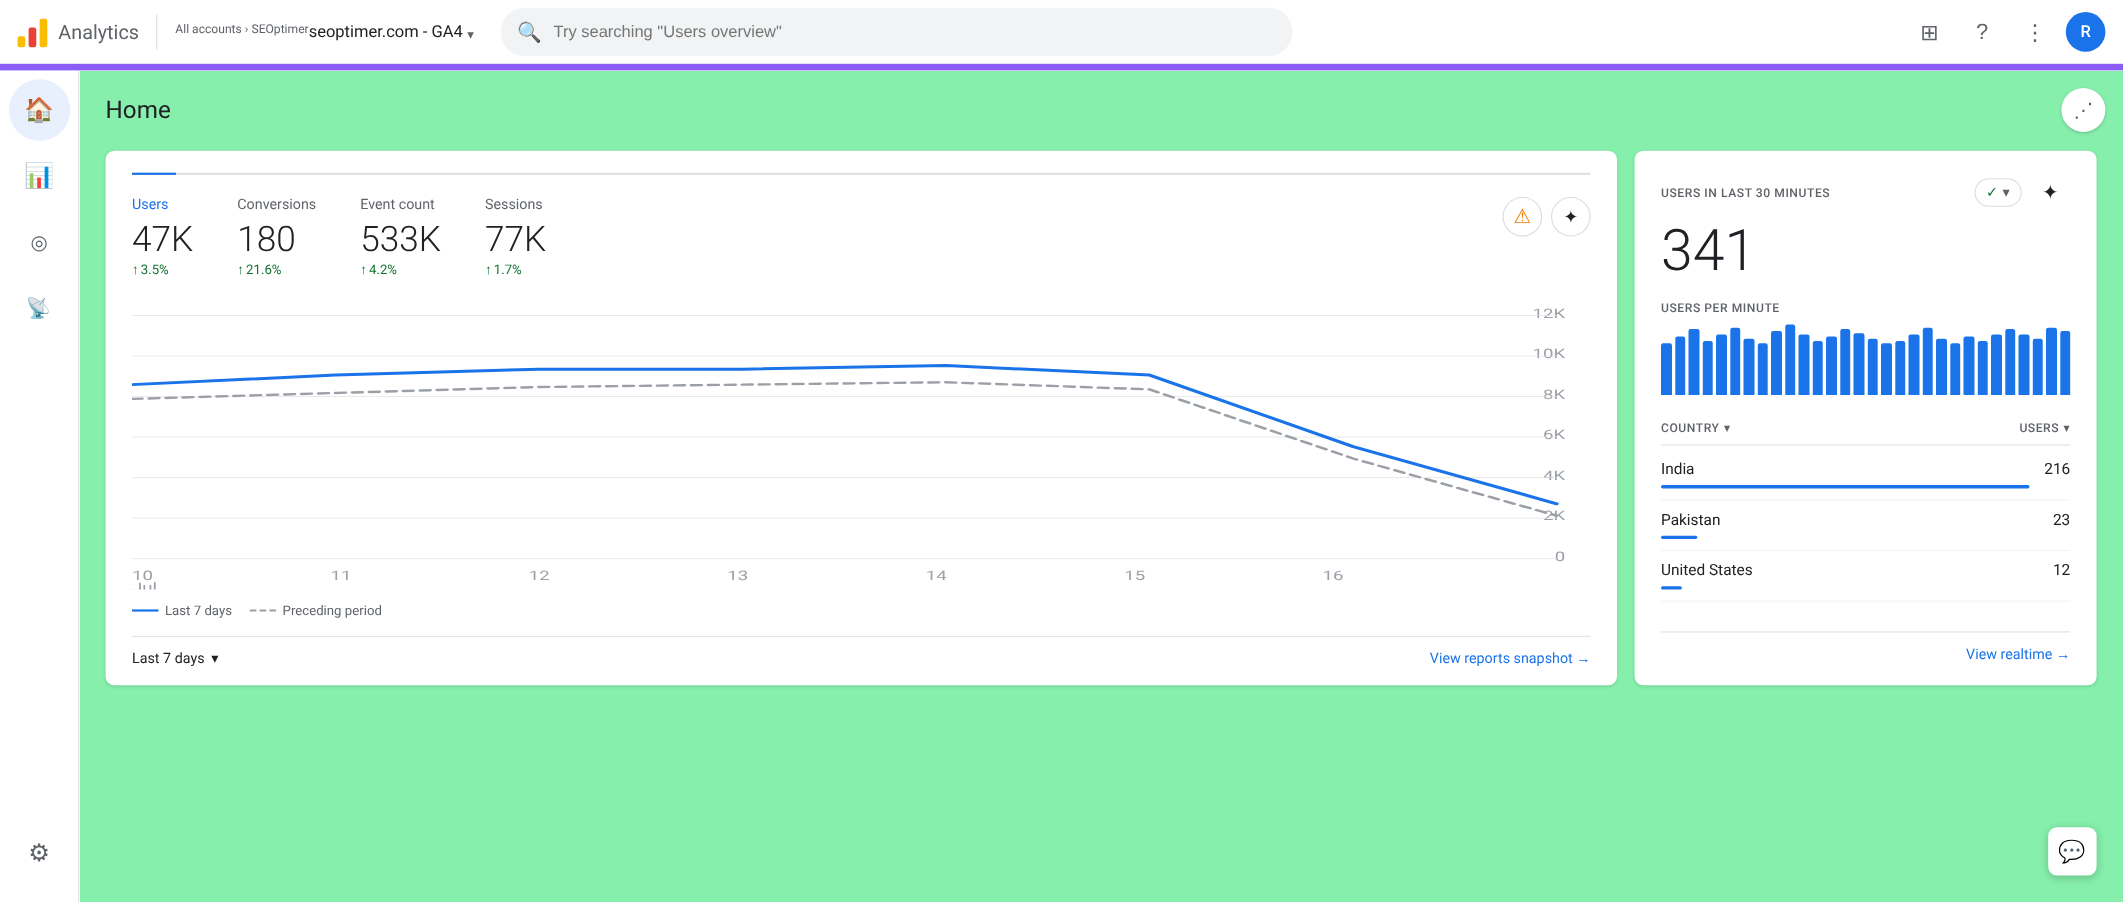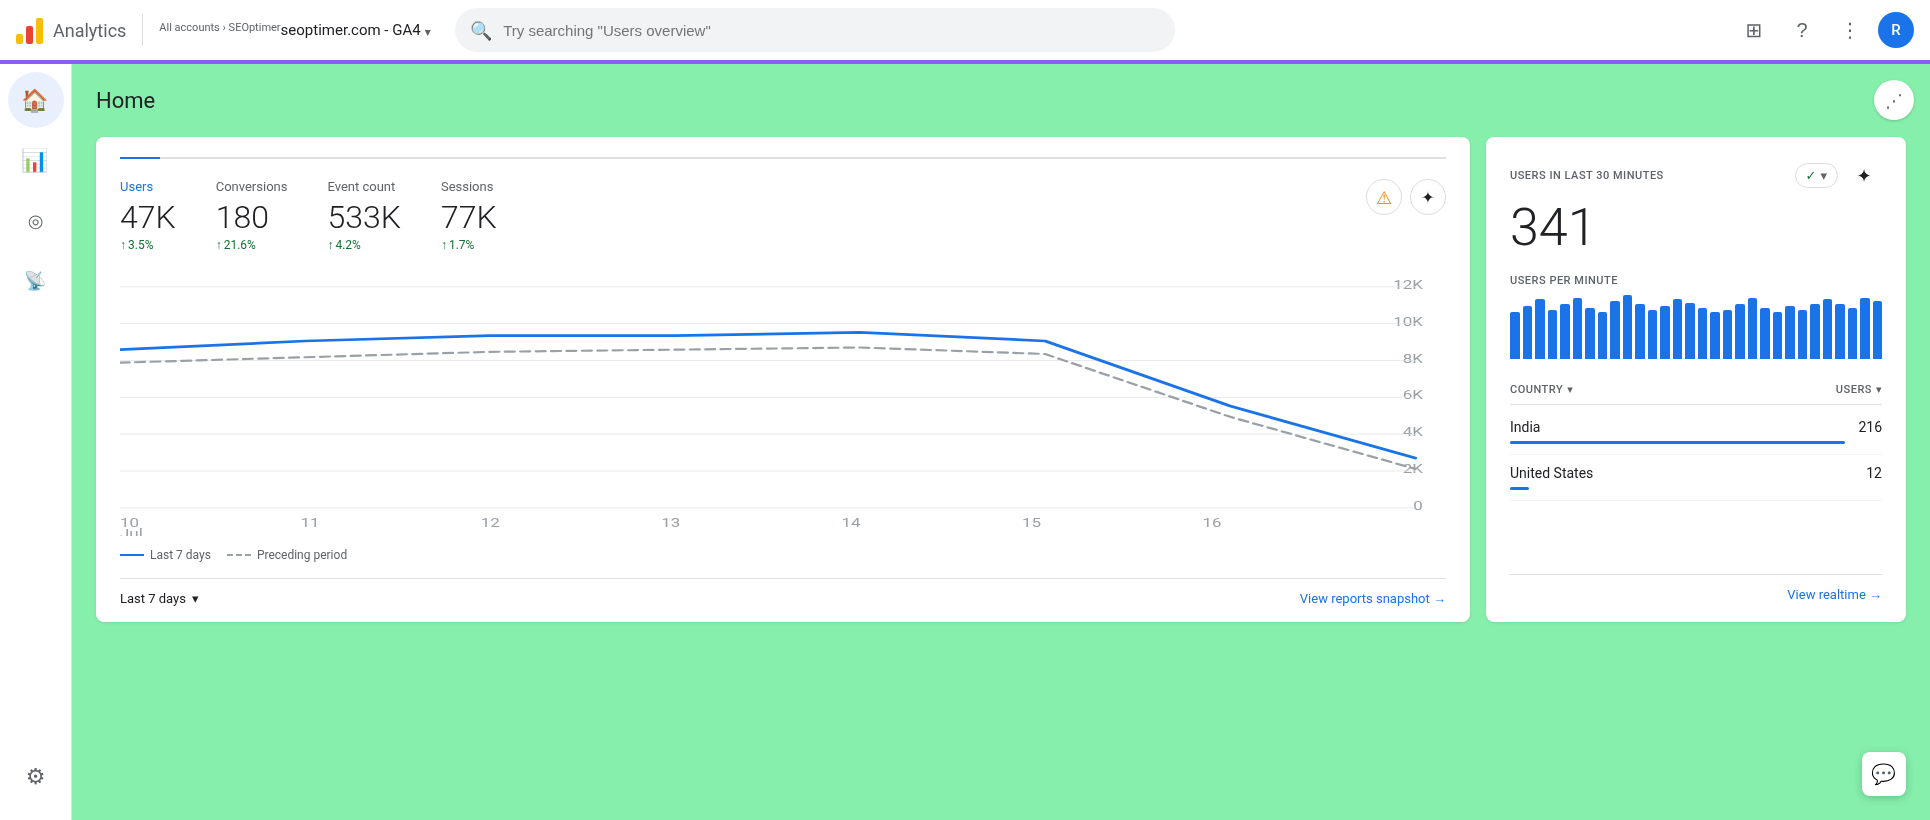--- a/index.html
+++ b/index.html
@@ -1,21 +1,21 @@
 <!DOCTYPE html>
 <html><head>
   <meta charset="utf-8">
   <style>
     * { box-sizing: border-box; margin: 0; padding: 0; }
     body { font-family: 'Google Sans', Roboto, Arial, sans-serif; background: #f1f3f4; color: #202124; font-size: 14px; }
 
     
     .top-nav {
       display: flex; align-items: center; background: #fff;
-      height: 64px; padding: 0 16px; border-bottom: 4px solid #8b5cf6;
+      height: 64px; padding: 0 16px; border-bottom: 6px solid #8b5cf6;
       position: fixed; top: 0; left: 0; right: 0; z-index: 100;
     }
     .logo-area { display: flex; align-items: center; gap: 10px; }
     .logo-bars { display: flex; align-items: flex-end; gap: 3px; height: 28px; }
     .logo-bar { width: 7px; border-radius: 2px; }
     .logo-bar-1 { height: 10px; background: #fbbc04; }
     .logo-bar-2 { height: 18px; background: #ea4335; }
     .logo-bar-3 { height: 26px; background: #fbbc04; }
     .logo-title { font-size: 18px; color: #5f6368; font-weight: 400; }
     .nav-divider { width: 1px; height: 32px; background: #dadce0; margin: 0 16px; }
@@ -367,20 +367,27 @@
       <div id="country-rows">
           <div class="country-row">
       <div class="country-row-main">
         <span class="country-name">India</span>
         <span class="country-users">216</span>
       </div>
       <div class="country-bar" style="width:90%"></div>
     </div>
           <div class="country-row">
       <div class="country-row-main">
+        <span class="country-name">Pakistan</span>
+        <span class="country-users">23</span>
+      </div>
+      <div class="country-bar" style="width:9%"></div>
+    </div>
+          <div class="country-row">
+      <div class="country-row-main">
         <span class="country-name">United States</span>
         <span class="country-users">12</span>
       </div>
       <div class="country-bar" style="width:5%"></div>
     </div>
         </div>
 
       <div class="realtime-footer">
         <div class="view-link">
           <span>View realtime →</span>

